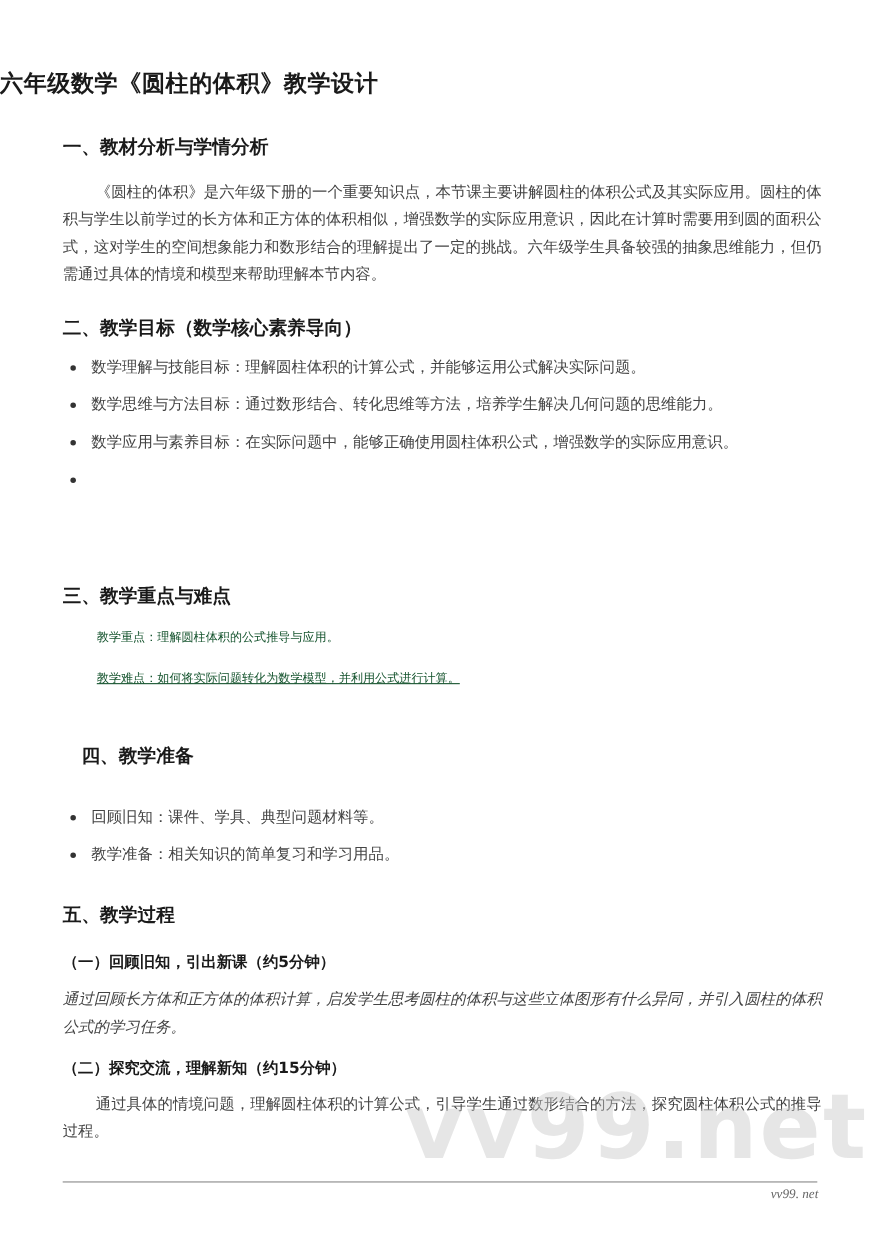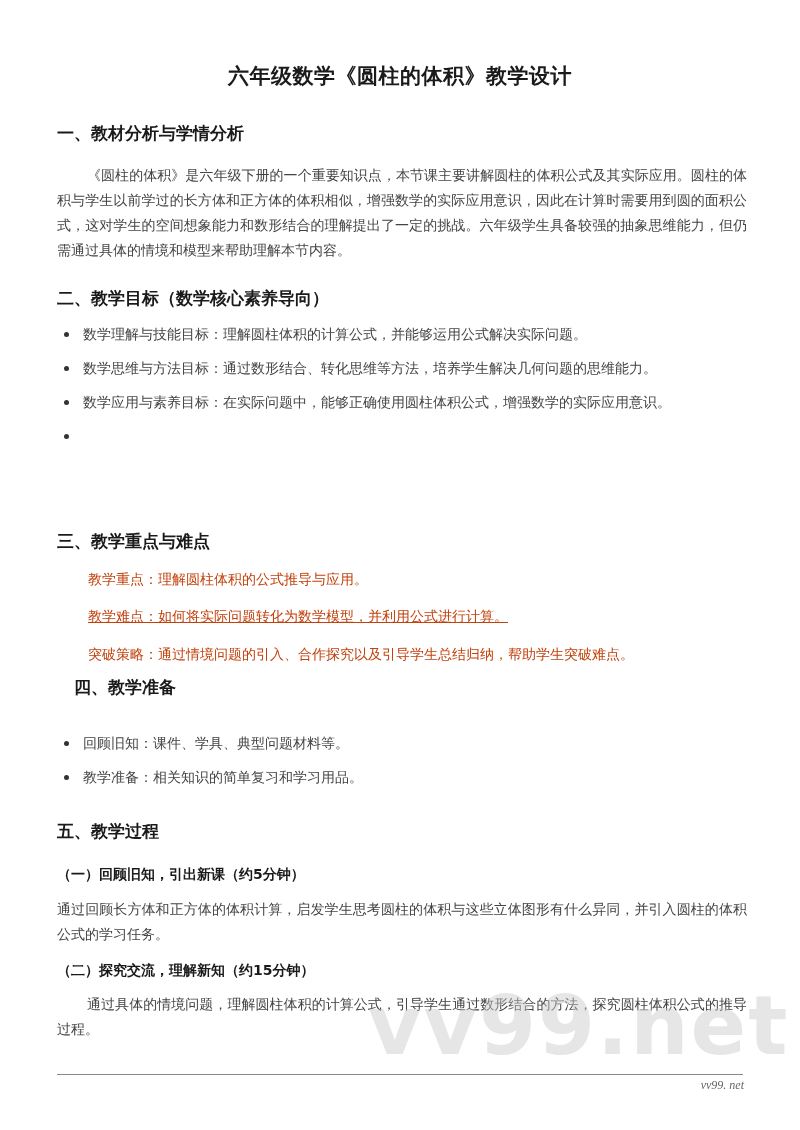--- a/index.html
+++ b/index.html
@@ -1,34 +1,34 @@
 <!DOCTYPE html>
 <html><head>
 <meta charset="utf-8">
 <style>
   html, body { margin: 0; padding: 0; background: #ffffff; }
   body { width: 800px; height: 1130px; position: relative; overflow: hidden;
          font-family: "DejaVu Serif", "Liberation Serif", serif; color: #333; }
   .page { position: absolute; left: 0; top: 0; width: 800px; height: 1130px; }
-  .title { position: absolute; top: 62px; left: 0; width: 800px; text-align: center;
+  .title { position: absolute; top: 62px; left: 0; width: 800px; text-align: left;
            font-family: "DejaVu Sans", "Liberation Sans", sans-serif; font-size: 21px;
            font-weight: bold; color: #1a1a1a; letter-spacing: 0.5px; }
   .h1 { position: absolute; left: 57px; font-family: "DejaVu Sans", "Liberation Sans", sans-serif;
         font-size: 17px; font-weight: bold; color: #1a1a1a; }
   .h2 { position: absolute; left: 57px; font-family: "DejaVu Sans", "Liberation Sans", sans-serif;
         font-size: 14px; font-weight: bold; color: #1a1a1a; }
   .para { position: absolute; left: 57px; width: 690px; font-size: 14px; line-height: 25px;
           color: #444; text-align: justify; }
   .indent { text-indent: 30px; }
   .ul { position: absolute; left: 57px; width: 690px; margin: 0; padding: 0; list-style: none; }
   .ul li { position: relative; padding-left: 26px; font-size: 14px; line-height: 25px;
            color: #444; margin-bottom: 9px; text-align: justify; }
   .bullet { position: absolute; left: 7px; top: 10px; width: 5px; height: 5px;
             background: #333; border-radius: 50%; }
-  .kp { position: absolute; left: 88px; font-size: 14px; line-height: 25px; color: #c2410c; }
+  .kp { position: absolute; left: 88px; font-size: 11px; line-height: 25px; color: #14532d; }
   .watermark { position: absolute; left: 368px; top: 985px; font-family: "DejaVu Sans", "Liberation Sans", sans-serif;
                font-weight: bold; font-size: 82px; color: rgba(200,200,200,0.45); letter-spacing: 2px;
                line-height: 1; pointer-events: none; }
   .footer-line { position: absolute; left: 57px; top: 1074px; width: 686px; height: 0;
                  border-top: 1.5px solid #888; }
   .footer-text { position: absolute; right: 56px; top: 1078px; font-family: "Liberation Serif", "DejaVu Serif", serif;
                  font-style: italic; font-size: 12px; color: #666; }
 </style>
 </head>
 <body>
@@ -44,31 +44,30 @@
   <ul class="ul" style="top:322px;">
     <li><span class="bullet"></span><span>数学理解与技能目标：理解圆柱体积的计算公式，并能够运用公式解决实际问题。</span></li>
     <li><span class="bullet"></span><span>数学思维与方法目标：通过数形结合、转化思维等方法，培养学生解决几何问题的思维能力。</span></li>
     <li><span class="bullet"></span><span>数学应用与素养目标：在实际问题中，能够正确使用圆柱体积公式，增强数学的实际应用意识。</span></li>
     <li><span class="bullet"></span></li>
   </ul>
 
   <div class="h1" style="top:530px;">三、教学重点与难点</div>
   <div class="kp" style="top:567px;">教学重点：理解圆柱体积的公式推导与应用。</div>
   <div class="kp" style="top:604px;text-decoration:underline;">教学难点：如何将实际问题转化为数学模型，并利用公式进行计算。</div>
-  <div class="kp" style="top:642px;">突破策略：通过情境问题的引入、合作探究以及引导学生总结归纳，帮助学生突破难点。</div>
 
   <div class="h1" style="top:676px;margin-left:17px;">四、教学准备</div>
   <ul class="ul" style="top:731px;">
     <li><span class="bullet"></span><span>回顾旧知：课件、学具、典型问题材料等。</span></li>
     <li><span class="bullet"></span><span>教学准备：相关知识的简单复习和学习用品。</span></li>
   </ul>
 
   <div class="h1" style="top:820px;">五、教学过程</div>
   <div class="h2" style="top:866px;">（一）回顾旧知，引出新课（约5分钟）</div>
-  <div class="para" style="top:897px;">通过回顾长方体和正方体的体积计算，启发学生思考圆柱的体积与这些立体图形有什么异同，并引入圆柱的体积公式的学习任务。</div>
+  <div class="para" style="top:897px;font-style:italic;">通过回顾长方体和正方体的体积计算，启发学生思考圆柱的体积与这些立体图形有什么异同，并引入圆柱的体积公式的学习任务。</div>
   <div class="h2" style="top:962px;">（二）探究交流，理解新知（约15分钟）</div>
   <div class="para indent" style="top:992px;">通过具体的情境问题，理解圆柱体积的计算公式，引导学生通过数形结合的方法，探究圆柱体积公式的推导过程。</div>
 
   <div class="watermark">vv99.net</div>
 
   <div class="footer-line"></div>
   <div class="footer-text">vv99. net</div>
 </div>
 
 </body></html>

